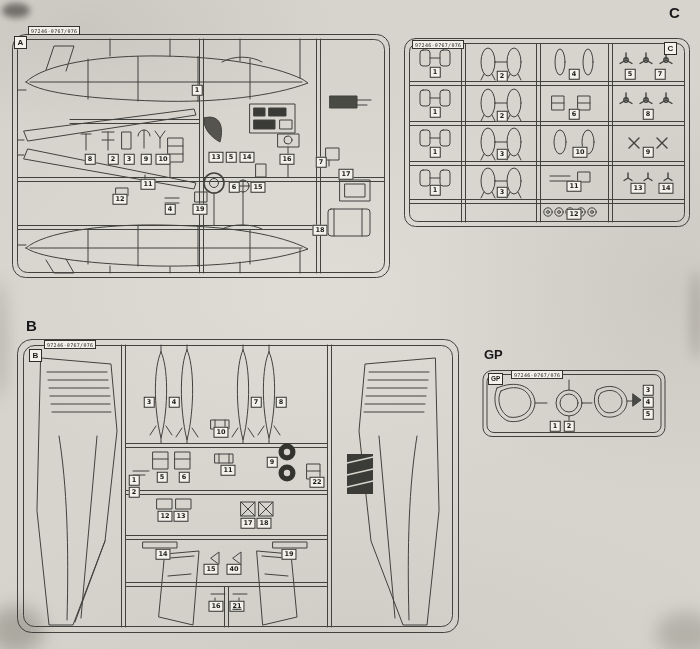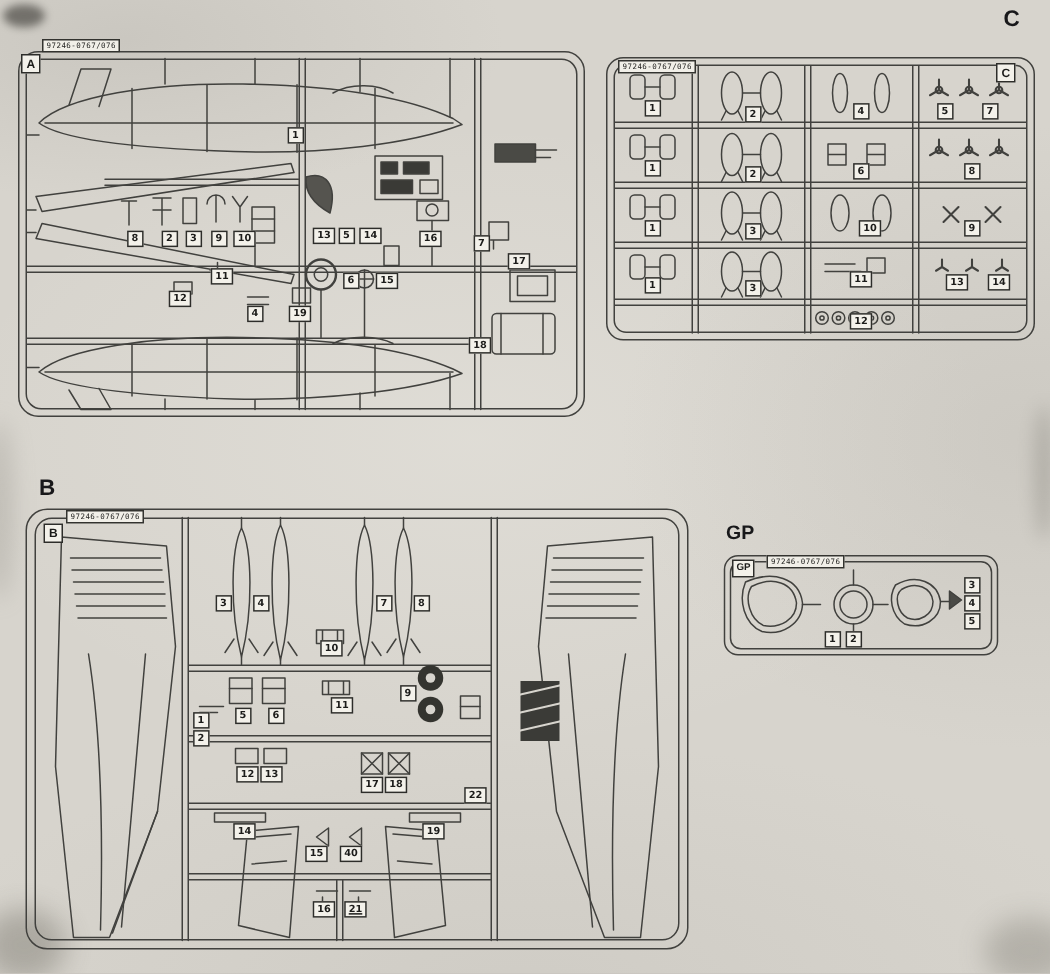--- a/index.html
+++ b/index.html
@@ -305,21 +305,21 @@
     <div class="callout-layer">
         <div class="callout" style="left: 134px; top: 66px;">3</div>
         <div class="callout" style="left: 159px; top: 66px;">4</div>
         <div class="callout" style="left: 241px; top: 66px;">7</div>
         <div class="callout" style="left: 266px; top: 66px;">8</div>
         <div class="callout" style="left: 206px; top: 96px;">10</div>
         <div class="callout" style="left: 147px; top: 141px;">5</div>
         <div class="callout" style="left: 169px; top: 141px;">6</div>
         <div class="callout" style="left: 213px; top: 134px;">11</div>
         <div class="callout" style="left: 257px; top: 126px;">9</div>
-        <div class="callout" style="left: 302px; top: 146px; margin-top: 48px;">22</div>
+        <div class="callout" style="left: 302px; top: 146px;">22</div>
         <div class="callout" style="left: 119px; top: 144px;">1</div>
         <div class="callout" style="left: 119px; top: 156px;">2</div>
         <div class="callout" style="left: 150px; top: 180px;">12</div>
         <div class="callout" style="left: 166px; top: 180px;">13</div>
         <div class="callout" style="left: 233px; top: 187px;">17</div>
         <div class="callout" style="left: 249px; top: 187px;">18</div>
         <div class="callout" style="left: 148px; top: 218px;">14</div>
         <div class="callout" style="left: 274px; top: 218px;">19</div>
         <div class="callout" style="left: 196px; top: 233px;">15</div>
         <div class="callout" style="left: 219px; top: 233px;">40</div>

